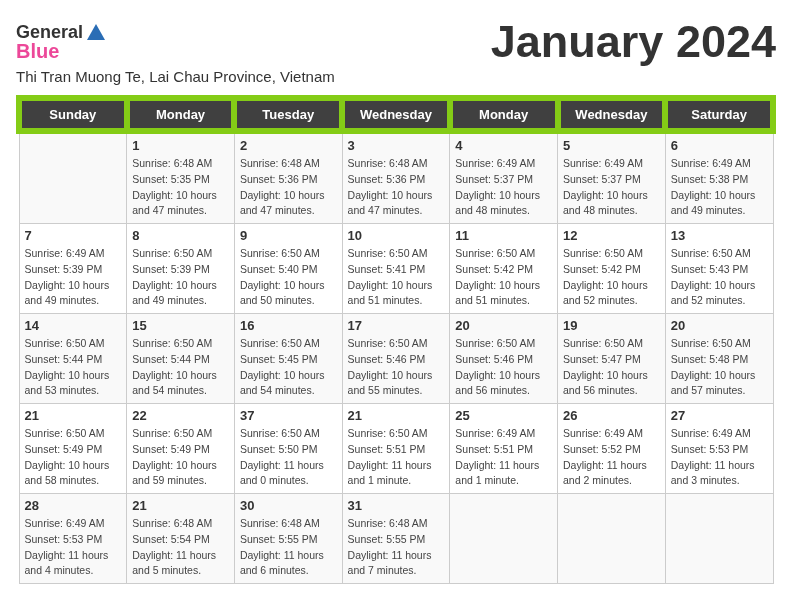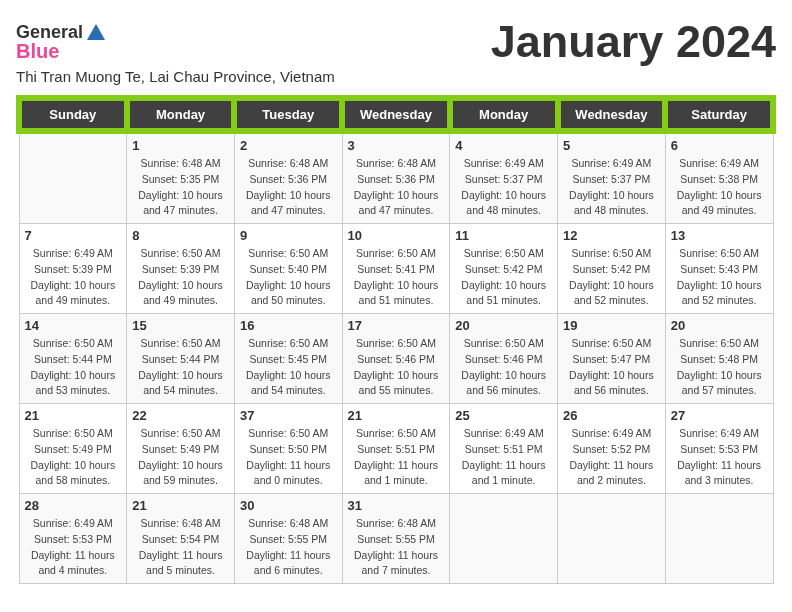--- a/index.html
+++ b/index.html
@@ -67,21 +67,20 @@
       font-weight: bold;
       font-size: 13px;
       color: #333;
       display: block;
       margin-bottom: 3px;
     }
     .day-detail {
       color: #444;
       line-height: 1.5;
       font-size: 10.5px;
-      text-align: center;
     }
     .empty-cell {
       background-color: #f9f9f9;
     }
   </style>
 </head>
 <body>
 
 <div class="header-section">
   <div class="logo">

